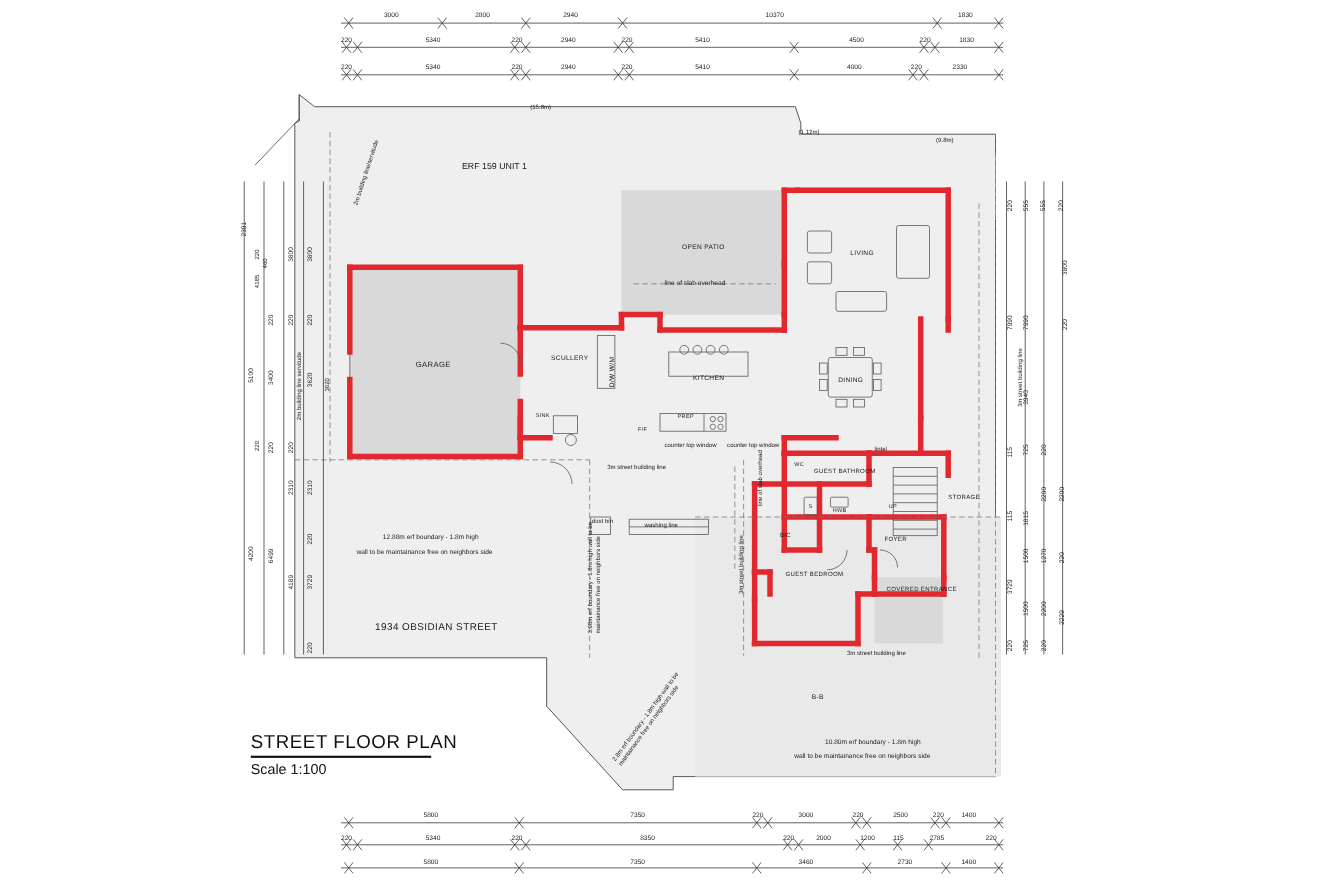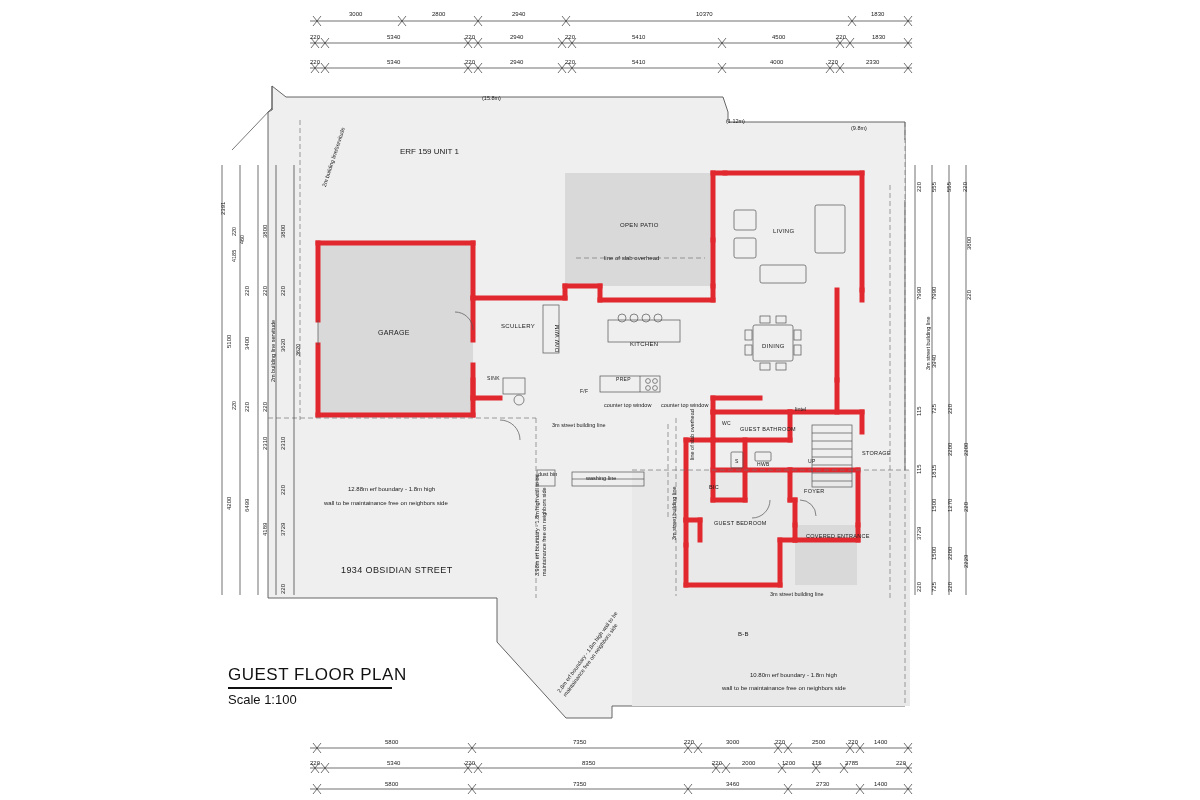--- a/index.html
+++ b/index.html
@@ -442,21 +442,21 @@
 <div class="txt dim rot90" style="left:947px;top:512px;">1270</div>
 <div class="txt dim rot90" style="left:963px;top:512px;">220</div>
 <div class="txt dim rot90" style="left:916px;top:540px;">3729</div>
 <div class="txt dim rot90" style="left:931px;top:560px;">1500</div>
 <div class="txt dim rot90" style="left:947px;top:560px;">2200</div>
 <div class="txt dim rot90" style="left:963px;top:568px;">2229</div>
 <div class="txt dim rot90" style="left:916px;top:592px;">220</div>
 <div class="txt dim rot90" style="left:931px;top:592px;">725</div>
 <div class="txt dim rot90" style="left:947px;top:592px;">220</div>
 
-<div class="txt" style="left:400px;top:148px;font-size:8px;">ERF 159 UNIT 1</div>
+<div class="txt" style="left:420px;top:148px;font-size:8px;">ERF 159 UNIT 1</div>
 <div class="txt" style="left:341px;top:566px;font-size:9px;letter-spacing:.4px;">1934 OBSIDIAN STREET</div>
 
 <div class="txt room" style="left:378px;top:329px;">GARAGE</div>
 <div class="txt room" style="left:501px;top:323px;font-size:6px;">SCULLERY</div>
 <div class="txt room" style="left:620px;top:222px;font-size:6px;">OPEN PATIO</div>
 <div class="txt room" style="left:773px;top:228px;font-size:6px;">LIVING</div>
 <div class="txt room" style="left:630px;top:341px;font-size:6px;">KITCHEN</div>
 <div class="txt room" style="left:762px;top:343px;font-size:6px;">DINING</div>
 <div class="txt room" style="left:740px;top:427px;font-size:5.5px;">GUEST BATHROOM</div>
 <div class="txt room" style="left:862px;top:451px;font-size:5.5px;">STORAGE</div>
@@ -490,15 +490,15 @@
 <div class="txt small" style="left:482px;top:96px;">(15.8m)</div>
 <div class="txt small" style="left:726px;top:119px;">(1.12m)</div>
 <div class="txt small" style="left:851px;top:126px;">(9.8m)</div>
 <div class="txt note" style="left:348px;top:486px;">12.88m erf boundary - 1.8m high</div>
 <div class="txt note" style="left:324px;top:500px;">wall to be maintainance free on neighbors side</div>
 <div class="txt small rot90" style="left:534px;top:576px;width:110px;white-space:normal;line-height:1.25;">3.98m erf boundary - 1.8m high wall to be maintainance free on neighbors side</div>
 <div class="txt small rot-deg" style="left:556px;top:690px;transform:rotate(-54deg);width:110px;white-space:normal;line-height:1.25;">2.8m erf boundary - 1.8m high wall to be maintainance free on neighbors side</div>
 <div class="txt note" style="left:750px;top:672px;">10.80m erf boundary - 1.8m high</div>
 <div class="txt note" style="left:722px;top:685px;">wall to be maintainance free on neighbors side</div>
 
-<div class="txt title-main" style="left:228px;top:666px;">GUEST FLOOR PLAN</div>
+<div class="txt title-main" style="left:228px;top:666px;">STREET FLOOR PLAN</div>
 <div class="underline-box" style="left:228px;top:687px;width:164px;"></div>
 <div class="txt title-sub" style="left:228px;top:693px;">Scale 1:100</div>
 
 </body></html>

